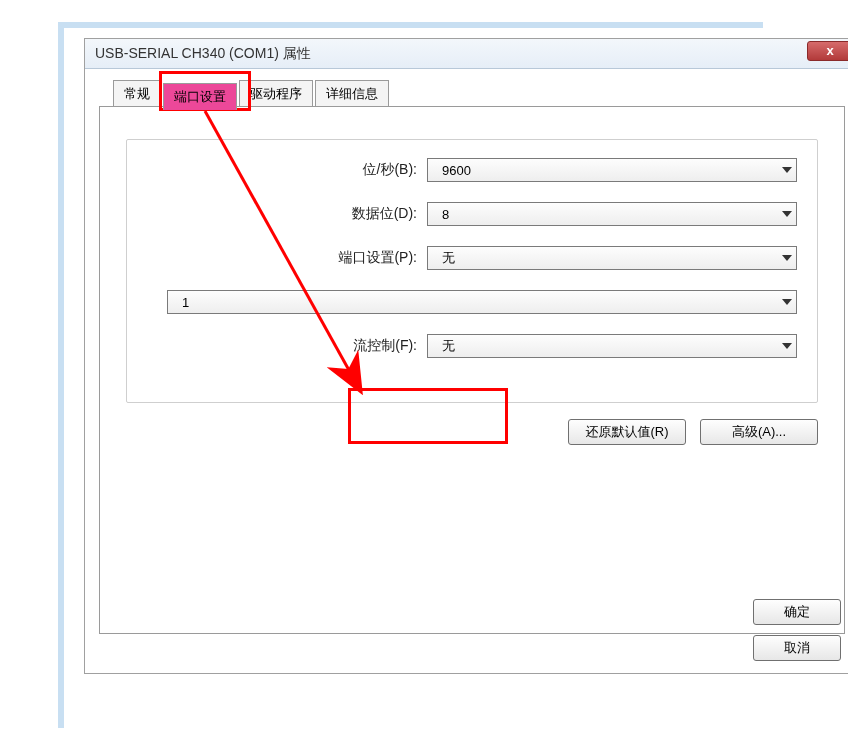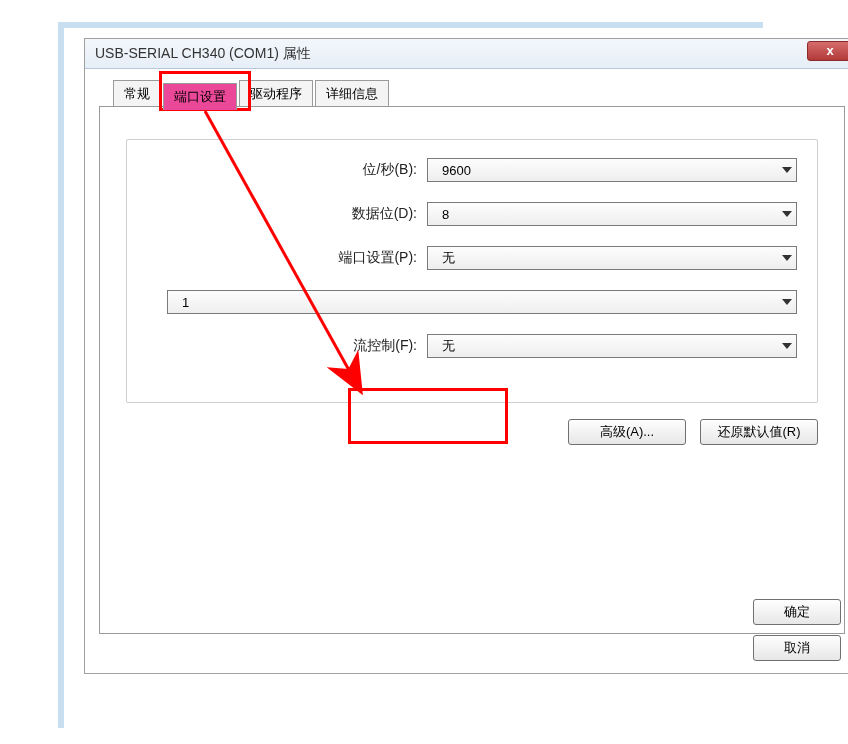--- a/index.html
+++ b/index.html
@@ -277,24 +277,24 @@
               <span>无</span>
               <span class="arrow"></span>
             </div>
           </div>
 
         </div>
       </div>
 
       <div class="btn-row">
         <button class="win-btn">
-          <span>高级(A)...</span>
+          <span>还原默认值(R)</span>
         </button>
         <button class="win-btn">
-          <span>还原默认值(R)</span>
+          <span>高级(A)...</span>
         </button>
       </div>
 
     </div>
 
     <div class="bottom-btns">
       <button class="win-btn">
         <span>确定</span>
       </button>
       <button class="win-btn">

